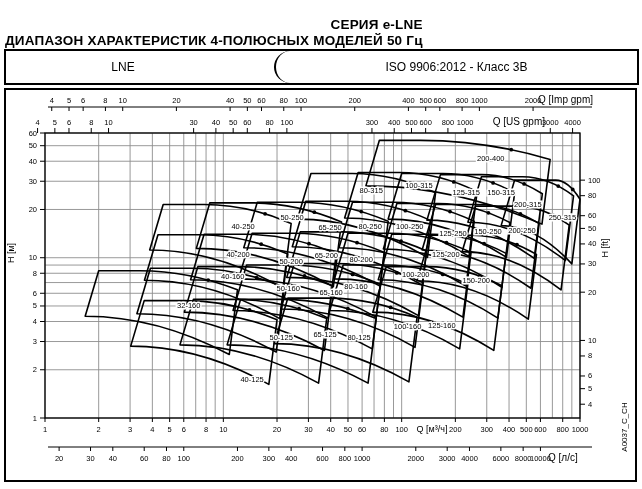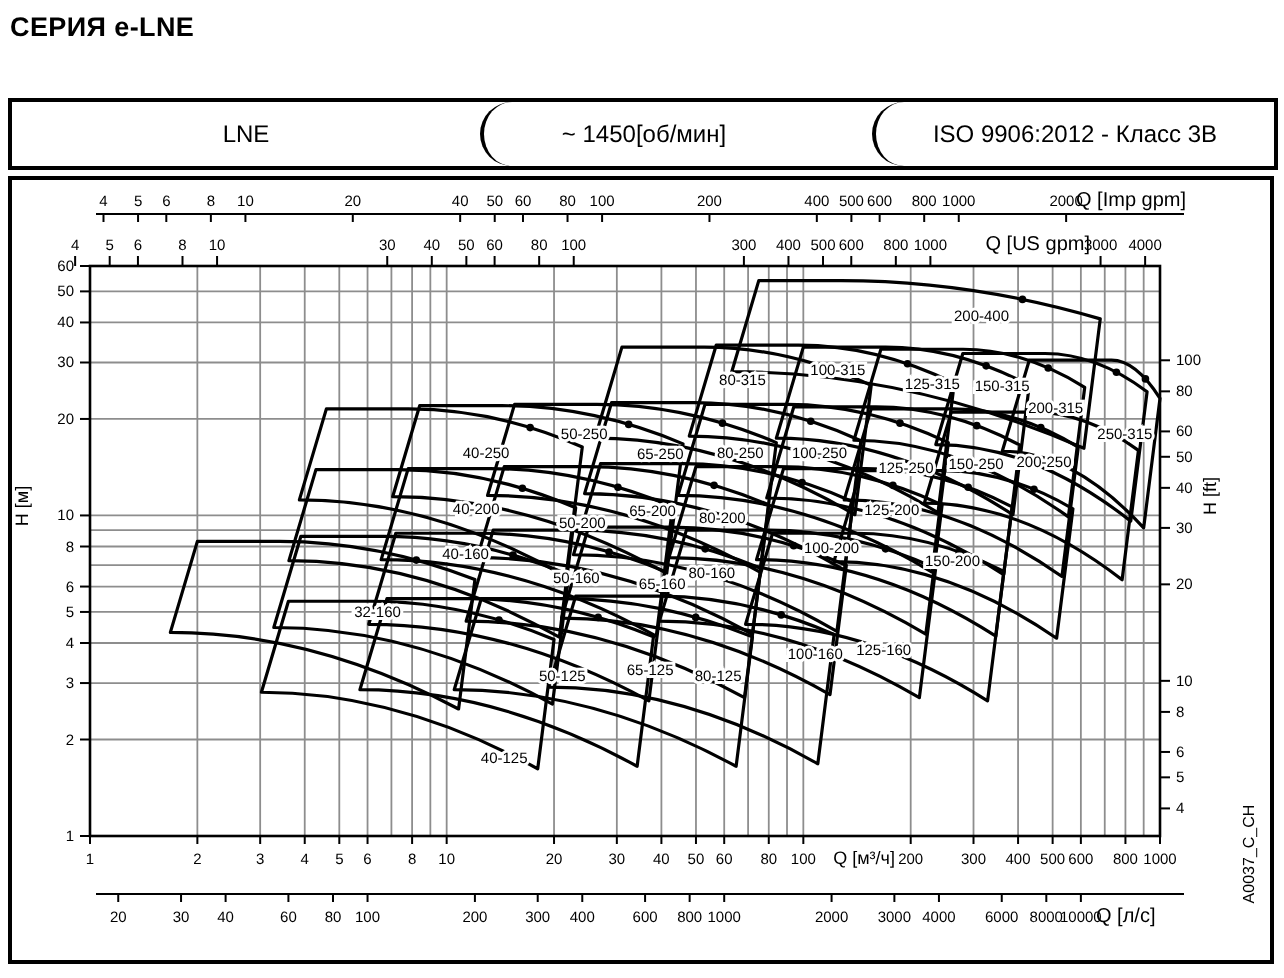--- a/index.html
+++ b/index.html
@@ -1,41 +1,41 @@
 <!DOCTYPE html>
 <html><head>
 <meta charset="utf-8">
 <style>
   html,body{margin:0;padding:0;background:#fff;}
   #page{position:relative;width:642px;height:489px;background:#fff;
         font-family:"Liberation Sans", sans-serif;color:#000;overflow:hidden;}
-  #title-block{position:absolute;left:5px;top:6px;font-weight:bold;
+  #title-block{position:absolute;left:5px;top:17px;font-weight:bold;
                font-size:13.5px;line-height:16px;letter-spacing:.2px;text-align:right;}
   #spec-table{position:absolute;left:4px;top:49px;width:631px;height:32px;
               border:2px solid #000;display:flex;}
   .spec-cell{display:flex;align-items:center;justify-content:center;
              font-size:12px;height:100%;box-sizing:border-box;border-radius:16px;}
   .spec-cell+.spec-cell{border-left:2px solid #000;}
   #c1{width:234px;} #c2{width:162px;} #c3{flex:1;margin-left:34px;}
   #chart-frame{position:absolute;left:4px;top:88px;width:629px;height:390px;
                border:2px solid #000;}
   svg{position:absolute;left:0;top:0;}
   svg text{font-family:"Liberation Sans", sans-serif;}
 </style>
 </head>
 <body>
 
 <div id="page">
   <div id="title-block">
     <div>СЕРИЯ e-LNE</div>
+    <div>ДИАПАЗОН ХАРАКТЕРИСТИК 4-ПОЛЮСНЫХ МОДЕЛЕЙ 50 Гц</div>
   </div>
 
   <div id="spec-table">
     <div id="c1" class="spec-cell">LNE</div>
-    <div id="c2" class="spec-cell">~ 1450[об/мин]</div>
     <div id="c3" class="spec-cell">ISO 9906:2012 - Класс 3В</div>
   </div>
 
   <div id="chart-frame"></div>
 
   <svg id="chart-svg" width="642" height="489" viewBox="0 0 642 489">
       <g stroke="#8d8d8d" stroke-width="0.9">
         <line x1="45" y1="133" x2="45" y2="418"></line>
         <line x1="98.68368256007665" y1="133" x2="98.68368256007665" y2="418"></line>
         <line x1="130.0866237583398" y1="133" x2="130.0866237583398" y2="418"></line>

